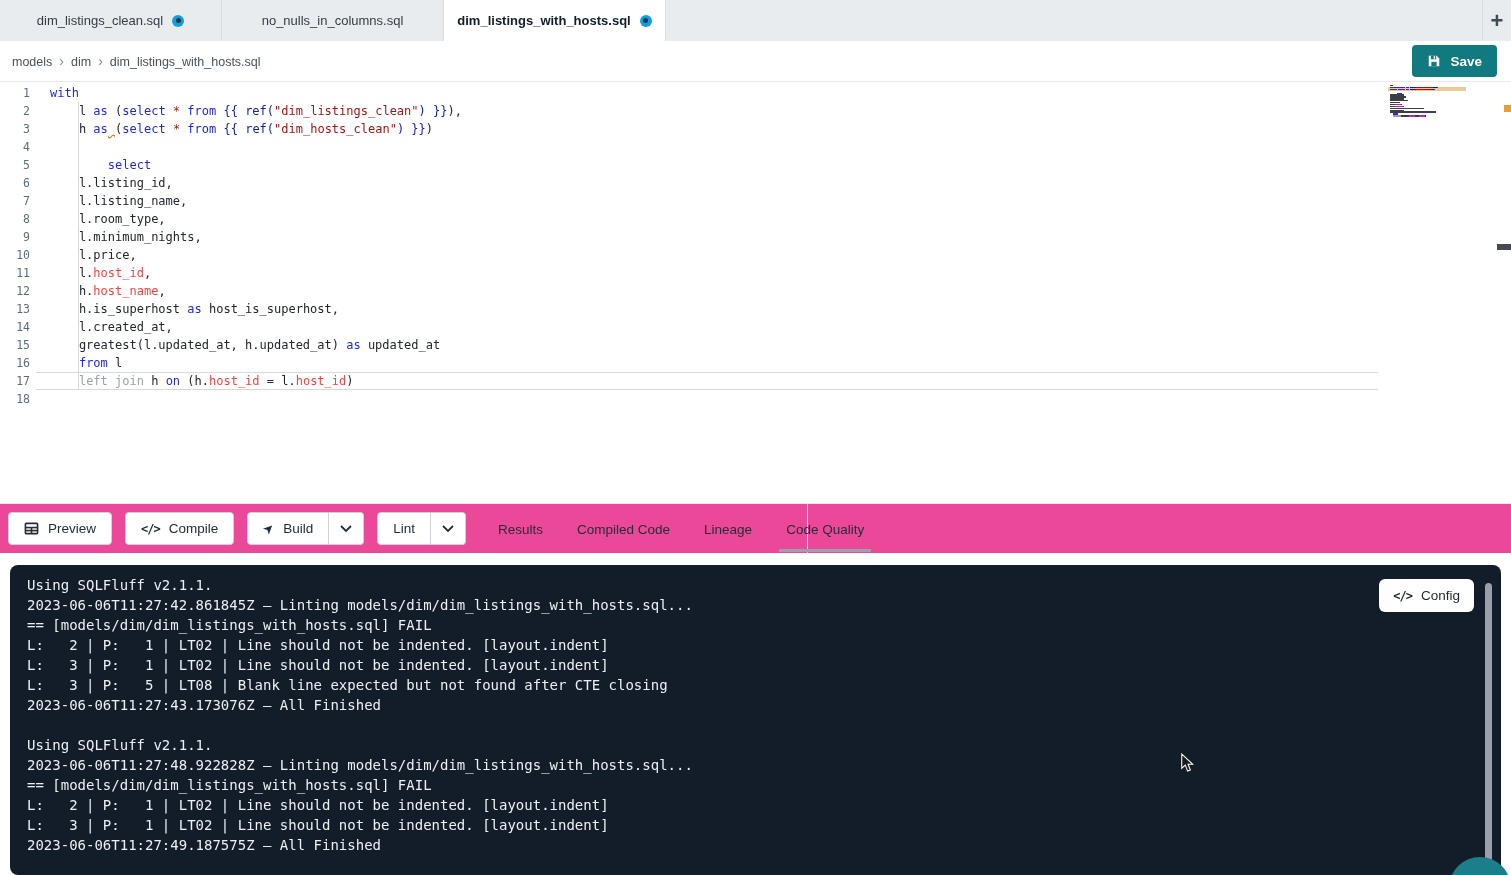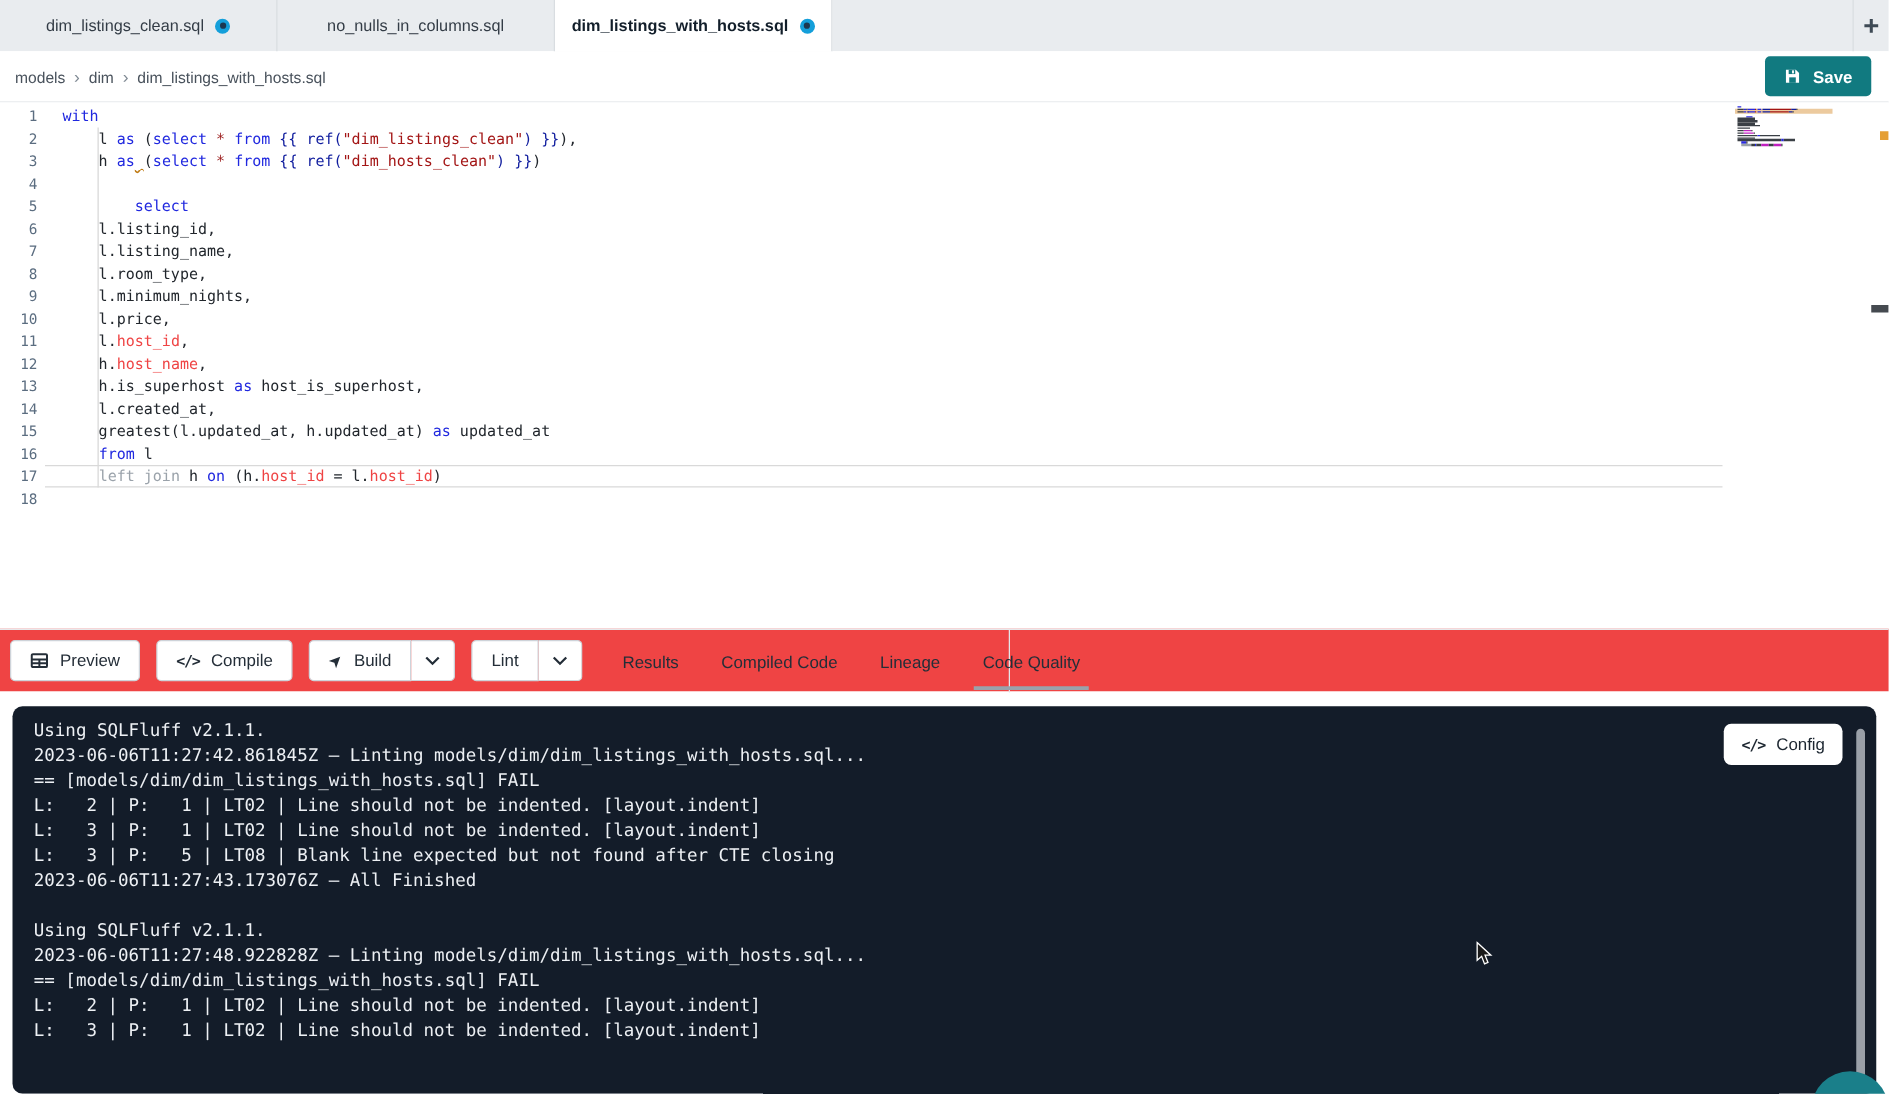--- a/index.html
+++ b/index.html
@@ -44,21 +44,21 @@
   .hline{position:absolute;left:36px;width:1342px;height:1px;background:#d9d9d9}
   .indent-guide{position:absolute;left:78px;top:20px;width:1px;height:288px;background:#d8d8d8}
   .minimap{position:absolute;left:1390px;top:3px;width:72px}
   .mm-row{display:flex;height:1.9px;position:relative}
   .mm-tok{height:1.3px;flex:none}
   .mm-band{position:absolute;left:-2px;top:1.8px;width:78px;height:4px;background:#ecca9e}
   .ruler-mark{position:absolute;left:1504px;top:23px;width:7px;height:7px;background:#e59f35}
   .scroll-dash{position:absolute;left:1497px;top:162px;width:14px;height:6px;background:#454a50}
 
   
-  .toolbar{height:50px;border-top:1px solid #e6e8eb;display:flex;align-items:center;padding-left:8px;position:relative;background:#ef4444}
+  .toolbar{height:50px;border-top:1px solid #e6e8eb;display:flex;align-items:center;padding-left:8px;position:relative;background:#ec4899}
   .tb-btn{height:33px;background:#fff;border:1px solid #ced3d9;border-radius:4px;display:flex;align-items:center;
           gap:9px;padding:0 15px;font-size:13.5px;color:#242e38;font-family:"Liberation Sans",sans-serif;cursor:pointer}
   .tb-single{margin-right:13px}
   .tb-group{display:flex;margin-right:13px}
   .tb-group .main{border-radius:4px 0 0 4px}
   .tb-group .chev{border-radius:0 4px 4px 0;border-left:none;padding:0 11px}
   .code-glyph{font-family:"DejaVu Sans Mono",monospace;font-size:12px;font-weight:bold;letter-spacing:-1px}
   .build-arrow{display:inline-block;transform:rotate(-45deg);font-size:13px;line-height:1}
   .tb-sep-v{position:absolute;left:807px;top:0;width:1px;height:50px;background:#e3e6e9}
   .rtabs{position:absolute;left:498px;top:0;height:50px;display:flex;align-items:center;gap:34px}
@@ -363,20 +363,21 @@
       <div class="term-line">L:   2 | P:   1 | LT02 | Line should not be indented. [layout.indent]</div>
       <div class="term-line">L:   3 | P:   1 | LT02 | Line should not be indented. [layout.indent]</div>
       <div class="term-line">L:   3 | P:   5 | LT08 | Blank line expected but not found after CTE closing</div>
       <div class="term-line">2023-06-06T11:27:43.173076Z — All Finished</div>
       <div class="term-line"></div>
       <div class="term-line">Using SQLFluff v2.1.1.</div>
       <div class="term-line">2023-06-06T11:27:48.922828Z — Linting models/dim/dim_listings_with_hosts.sql...</div>
       <div class="term-line">== [models/dim/dim_listings_with_hosts.sql] FAIL</div>
       <div class="term-line">L:   2 | P:   1 | LT02 | Line should not be indented. [layout.indent]</div>
       <div class="term-line">L:   3 | P:   1 | LT02 | Line should not be indented. [layout.indent]</div>
+      <div class="term-line">2023-06-06T11:27:49.187575Z — All Finished</div>
     </div>
   <button class="config-btn">
     <span class="code-glyph">&lt;/&gt;</span>
     <span>Config</span>
   </button>
   <div class="term-scrollbar"></div>
 </div>
 
 <button class="help-bubble"></button>
 

